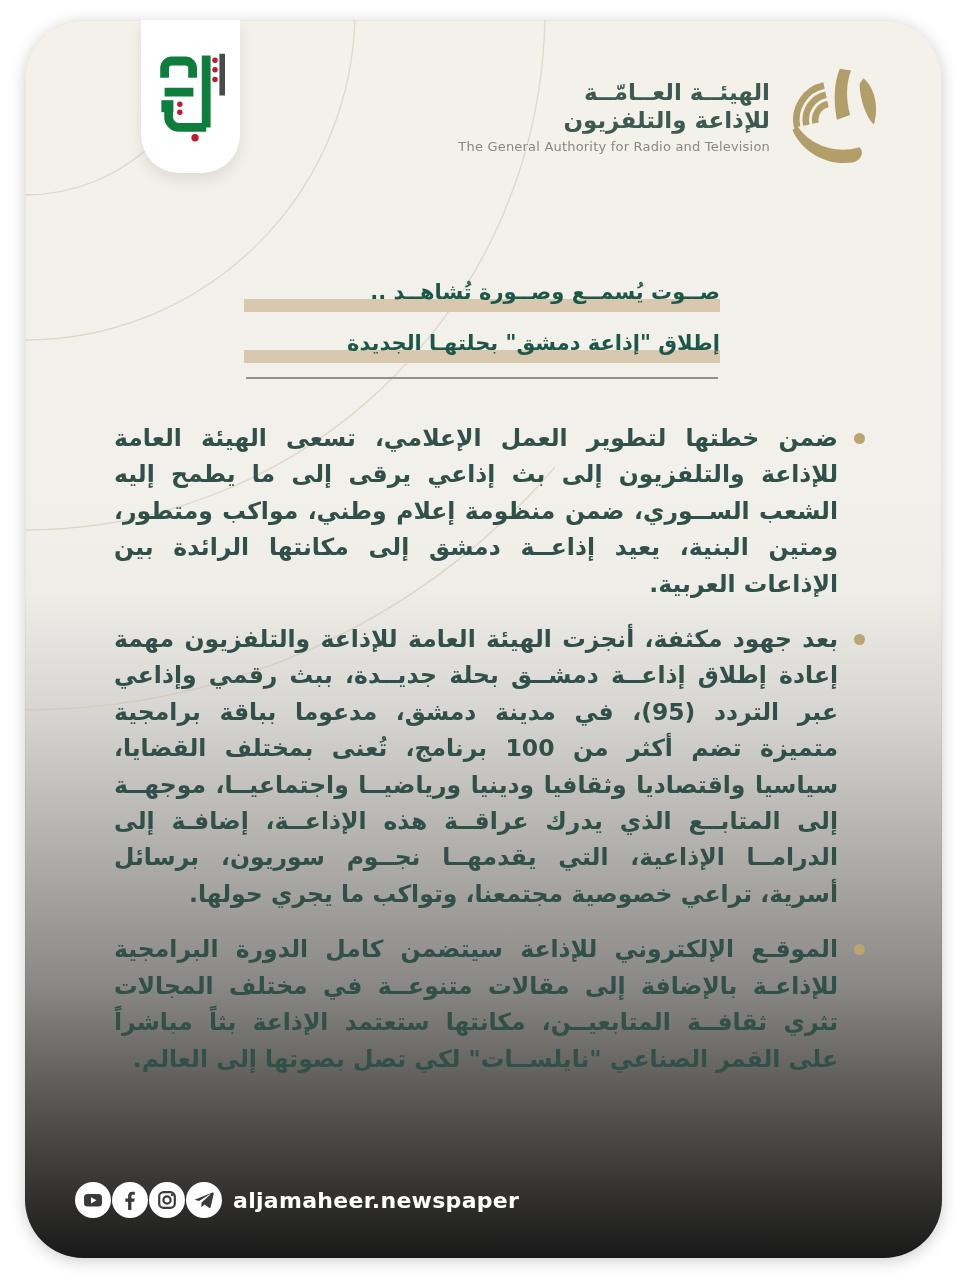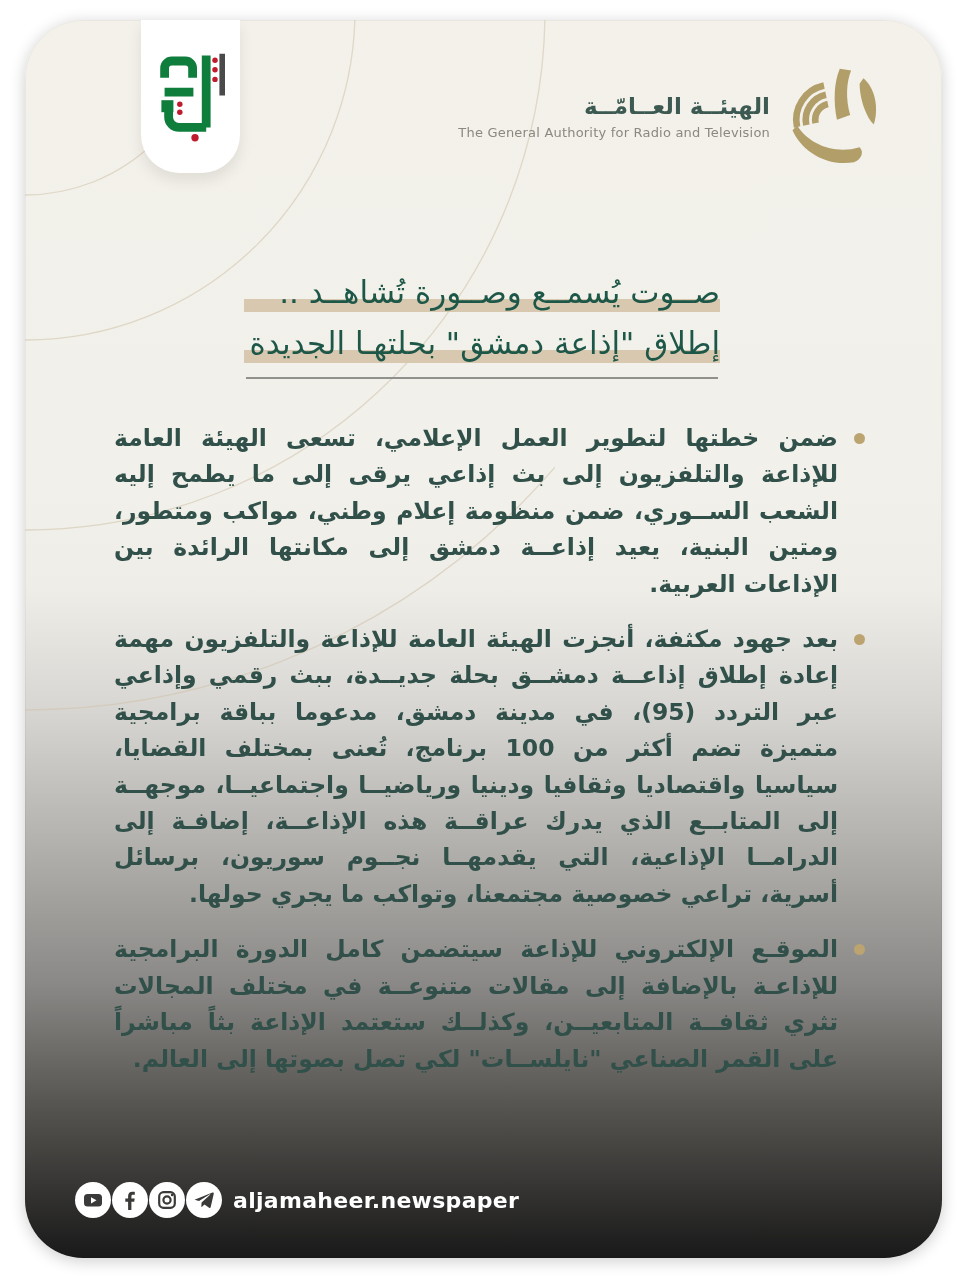--- a/index.html
+++ b/index.html
@@ -47,21 +47,21 @@
     position:absolute; top:247px; right:222px; width:476px;
     direction:rtl; text-align:right;
   }
   .title-line{ position:relative; display:block; height:51px; }
   .title-line .bar{
     position:absolute; left:0; right:0; bottom:6px; height:13px;
     background:#d8c8af;
   }
   .title-line .txt{
     position:relative; z-index:1;
-    color:#1d5748; font-size:31px; font-weight:400; line-height:51px;
+    color:#1d5748; font-size:21px; font-weight:700; line-height:51px;
     white-space:nowrap;
   }
   .title-rule{
     position:absolute; top:357px; right:224px; width:472px; height:0;
     border-top:2px solid #90908c;
   }
 
   
   .body-list{
     position:absolute; top:400px; right:104px; width:724px;
@@ -121,20 +121,21 @@
           <circle cx="31" cy="67" r="3.4"></circle>
           <circle cx="31" cy="77" r="3.4"></circle>
           <circle cx="50" cy="109" r="4.6"></circle>
         </g>
       </svg>
     </div>
 
     <div class="gart">
       <div class="gart-text">
         <div class="gart-line">الهيئــة العــامّــة</div>
+        <div class="gart-line">للإذاعة والتلفزيون</div>
         <div class="gart-en">The General Authority for Radio and Television</div>
       </div>
       <svg width="104" height="108" viewBox="0 0 110 112">
         <g transform="rotate(-12 50 60)" fill="none" stroke="#b19e68" stroke-width="7">
           <path d="M33,60 A17,17 0 0 1 50,43"></path>
           <path d="M23,60 A27,27 0 0 1 50,33"></path>
           <path d="M13,60 A37,37 0 0 1 50,23"></path>
         </g>
         <g fill="#b19e68">
           <path d="M59,6 C53,20 52,40 56,60 L70,55 C65,38 66,20 71,8 Z"></path>
@@ -160,21 +161,21 @@
       <li>
         <span class="bullet"></span>
         <span>ضمن خطتها لتطوير العمل الإعلامي، تسعى الهيئة العامة للإذاعة والتلفزيون إلى بث إذاعي يرقى إلى ما يطمح إليه الشعب الســوري، ضمن منظومة إعلام وطني، مواكب ومتطور، ومتين البنية، يعيد إذاعــة دمشق إلى مكانتها الرائدة بين الإذاعات العربية.</span>
       </li>
       <li>
         <span class="bullet"></span>
         <span>بعد جهود مكثفة، أنجزت الهيئة العامة للإذاعة والتلفزيون مهمة إعادة إطلاق إذاعــة دمشــق بحلة جديــدة، ببث رقمي وإذاعي عبر التردد (95)، في مدينة دمشق، مدعوما بباقة برامجية متميزة تضم أكثر من 100 برنامج، تُعنى بمختلف القضايا، سياسيا واقتصاديا وثقافيا ودينيا ورياضيــا واجتماعيــا، موجهــة إلى المتابــع الذي يدرك عراقــة هذه الإذاعــة، إضافـة إلى الدرامــا الإذاعية، التي يقدمهــا نجــوم سوريون، برسائل أسرية، تراعي خصوصية مجتمعنا، وتواكب ما يجري حولها.</span>
       </li>
       <li>
         <span class="bullet"></span>
-        <span>الموقـع الإلكتروني للإذاعة سيتضمن كامل الدورة البرامجية للإذاعـة بالإضافة إلى مقالات متنوعــة في مختلف المجالات تثري ثقافــة المتابعيــن، وكذلــك ستعتمد الإذاعة بثاً مباشراً على القمر الصناعي "نايلســات" لكي تصل بصوتها إلى العالم.</span>
+        <span>الموقـع الإلكتروني للإذاعة سيتضمن كامل الدورة البرامجية للإذاعـة بالإضافة إلى مقالات متنوعــة في مختلف المجالات تثري ثقافــة المتابعيــن، مكانتها ستعتمد الإذاعة بثاً مباشراً على القمر الصناعي "نايلســات" لكي تصل بصوتها إلى العالم.</span>
       </li>
     </ul>
 
     <div class="footer">
       <svg class="sicon" viewBox="0 0 36 36">
         <circle cx="18" cy="18" r="18" fill="#ffffff"></circle>
         <rect x="9" y="12" width="18" height="12.6" rx="3.6" fill="#3a3a38"></rect>
         <path d="M16,15.2 L21.5,18.3 L16,21.4 Z" fill="#ffffff"></path>
       </svg>
       <svg class="sicon" viewBox="0 0 36 36">

